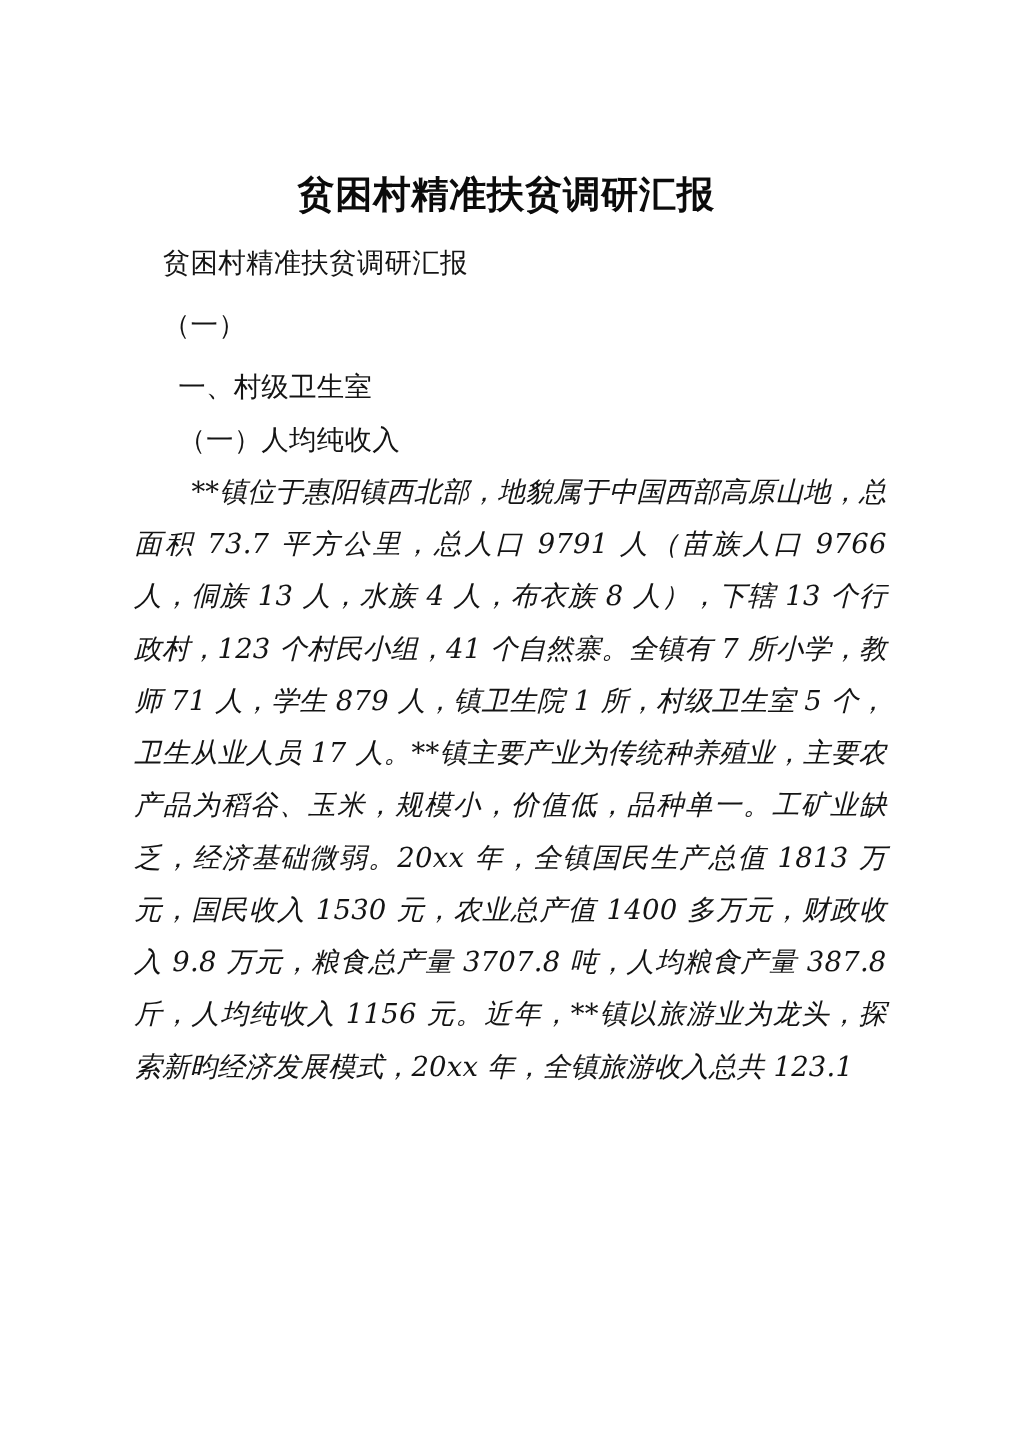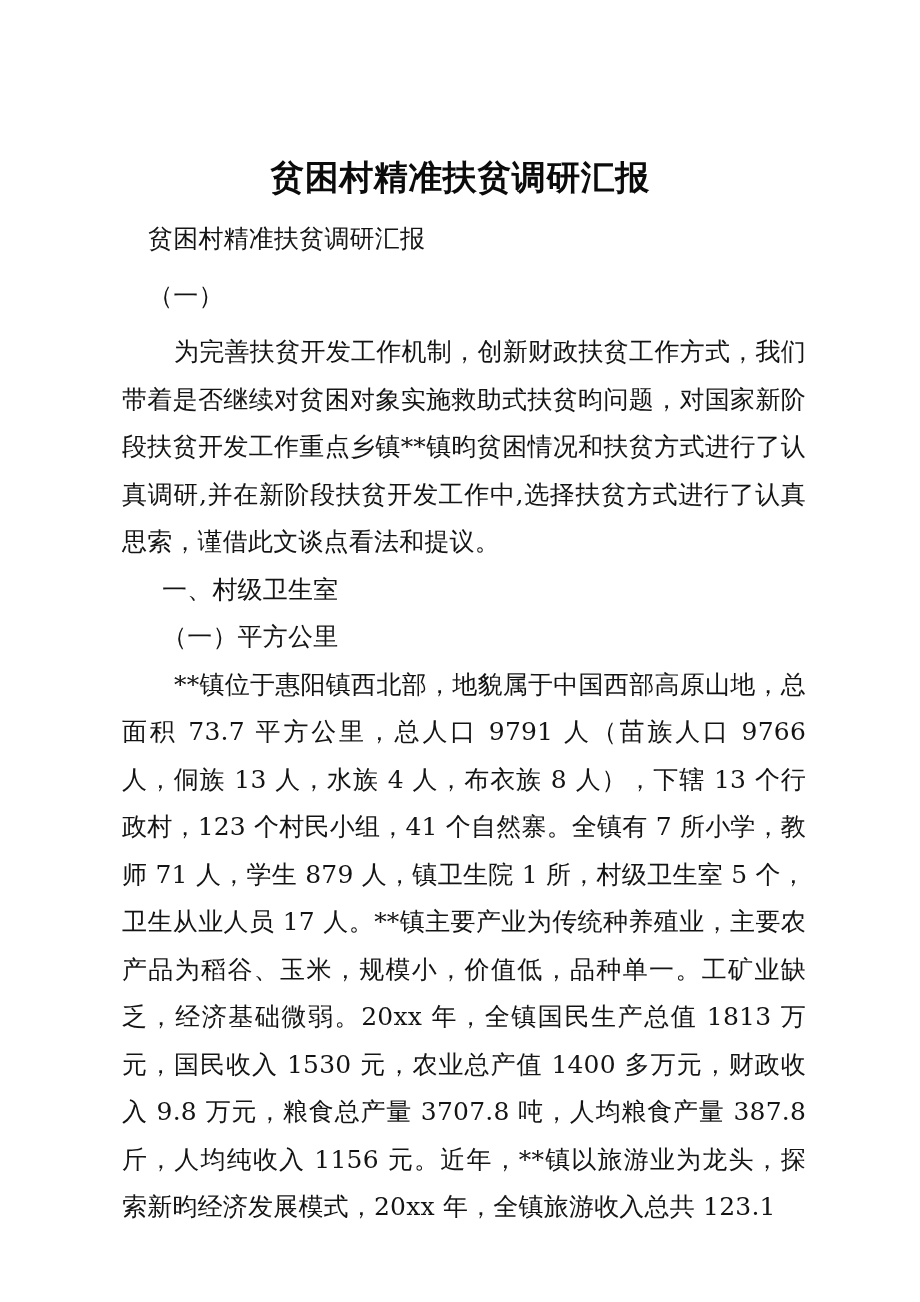--- a/index.html
+++ b/index.html
@@ -86,37 +86,37 @@
   }
 
   .sub-heading-line {
     text-indent: 40px;
     margin-bottom: 0;
   }
 
   
   .para-main {
     text-align: justify;
+    font-style: italic;
   }
 </style>
 </head>
 <body>
 
 <div class="page">
 
   <div class="doc-title">贫困村精准扶贫调研汇报</div>
 
   <div class="body-block">
 
     <p class="para line-subtitle">贫困村精准扶贫调研汇报</p>
 
     <p class="para line-marker">（一）</p>
 
-    <p class="para indent2">为完善扶贫开发工作机制，创新财政扶贫工作方式，我们带着是否继续对贫困对象实施救助式扶贫昀问题，对国家新阶段扶贫开发工作重点乡镇**镇昀贫困情况和扶贫方式进行了认真调研,并在新阶段扶贫开发工作中,选择扶贫方式进行了认真思索，谨借此文谈点看法和提议。</p>
 
     <p class="para heading-line">一、村级卫生室</p>
 
-    <p class="para sub-heading-line">（一）平方公里</p>
+    <p class="para sub-heading-line">（一）人均纯收入</p>
 
     <p class="para indent2 para-main">**镇位于惠阳镇西北部，地貌属于中国西部高原山地，总面积 73.7 平方公里，总人口 9791 人（苗族人口 9766 人，侗族 13 人，水族 4 人，布衣族 8 人），下辖 13 个行政村，123 个村民小组，41 个自然寨。全镇有 7 所小学，教师 71 人，学生 879 人，镇卫生院 1 所，村级卫生室 5 个，卫生从业人员 17 人。**镇主要产业为传统种养殖业，主要农产品为稻谷、玉米，规模小，价值低，品种单一。工矿业缺乏，经济基础微弱。20xx 年，全镇国民生产总值 1813 万元，国民收入 1530 元，农业总产值 1400 多万元，财政收入 9.8 万元，粮食总产量 3707.8 吨，人均粮食产量 387.8 斤，人均纯收入 1156 元。近年，**镇以旅游业为龙头，探索新昀经济发展模式，20xx 年，全镇旅游收入总共 123.1</p>
 
   </div>
 </div>
 
 </body></html>

